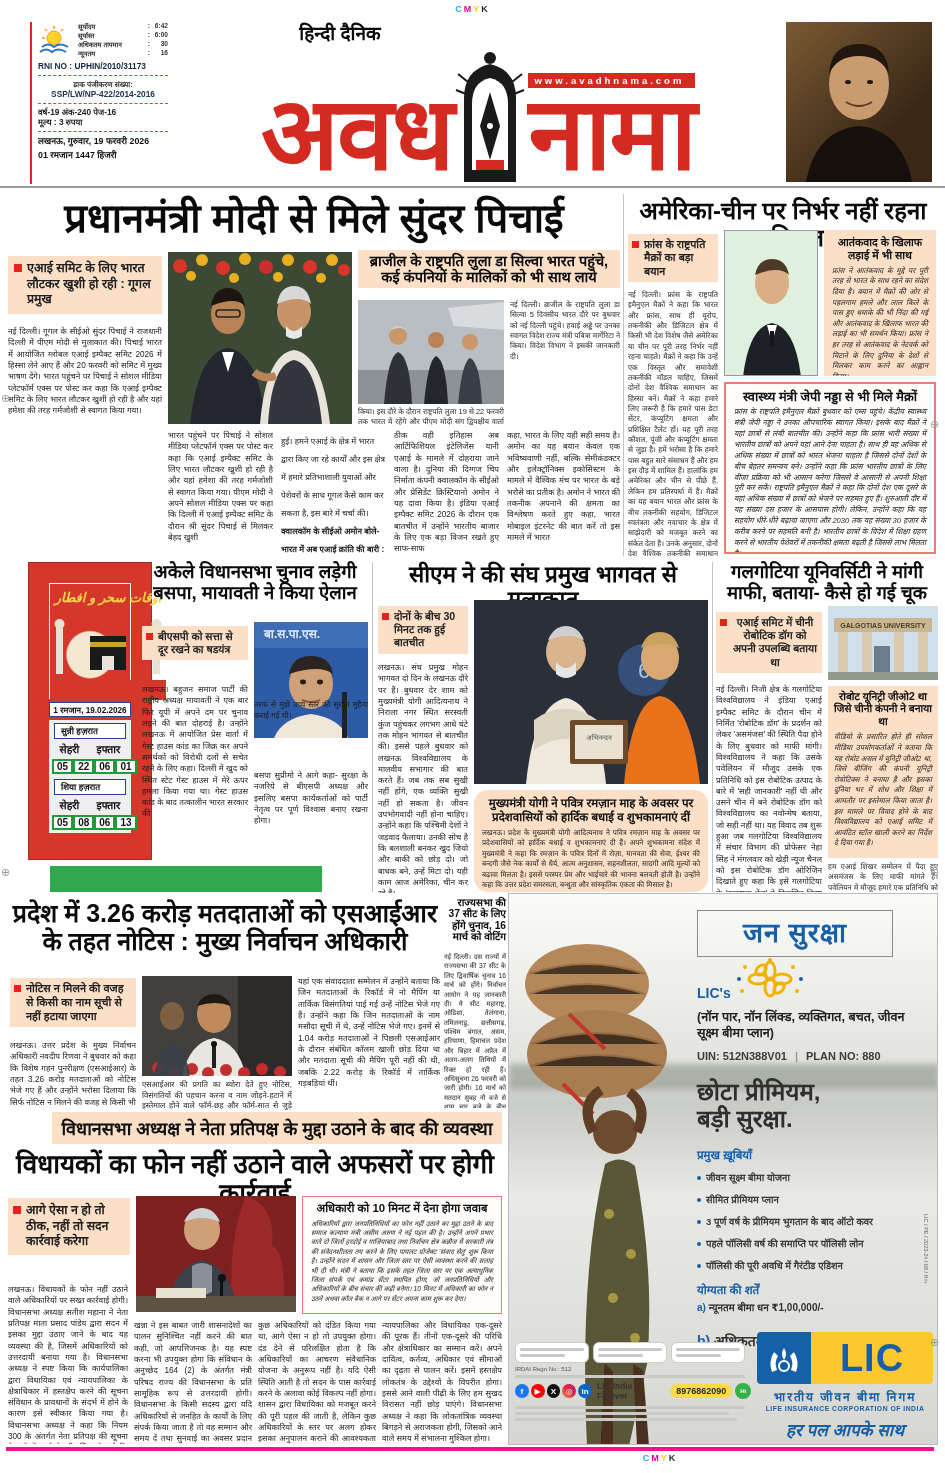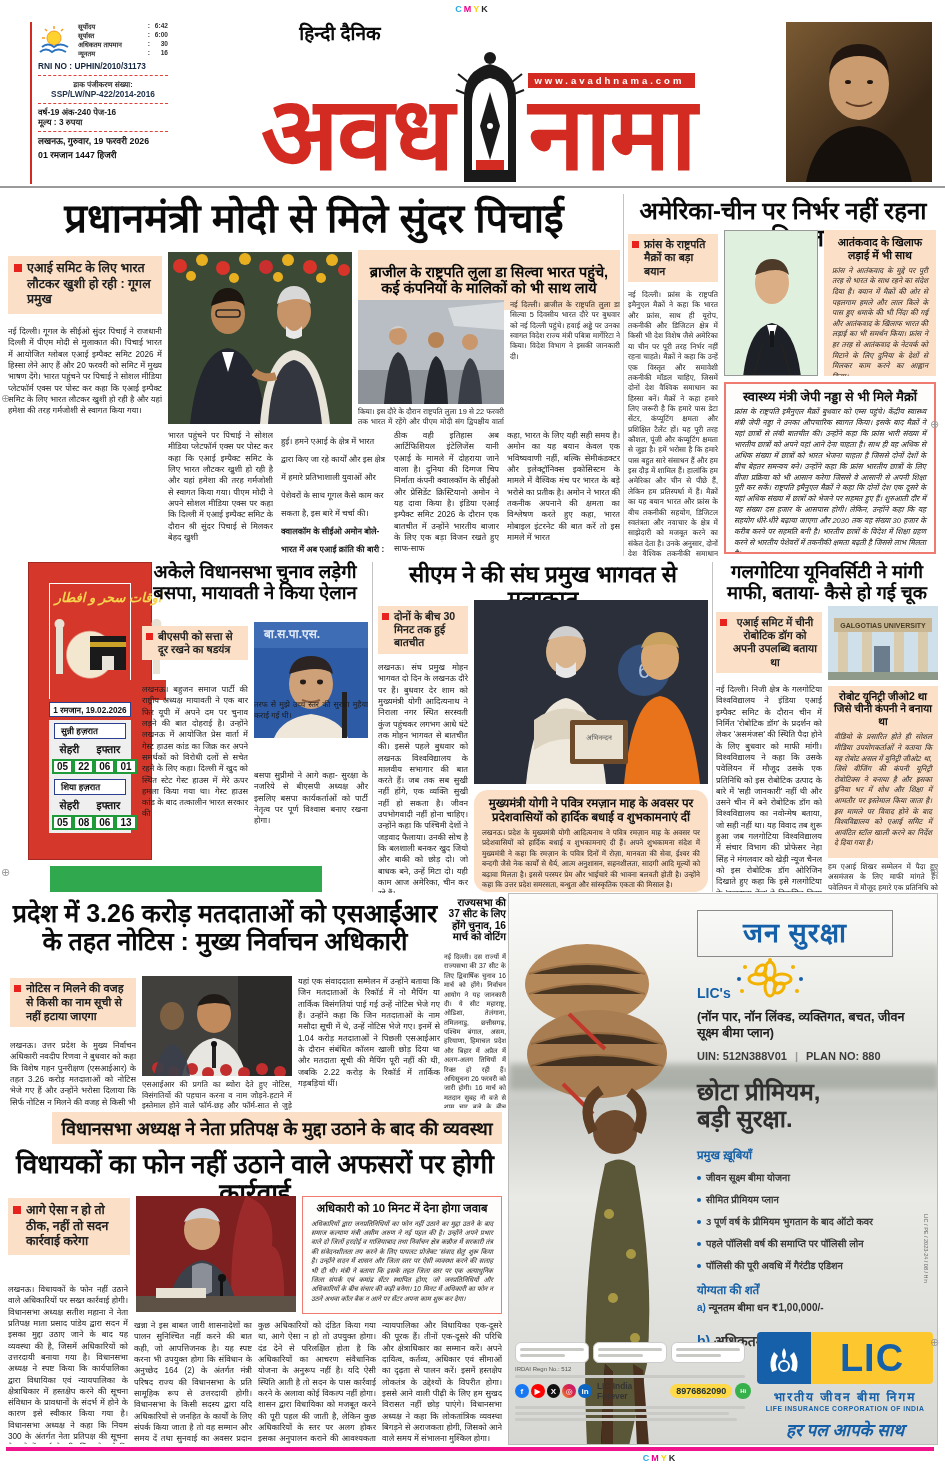--- a/index.html
+++ b/index.html
@@ -166,21 +166,21 @@
       <path d="M54 100 L60 120 L66 100 Z" fill="#fff"></path>
       <ellipse cx="126" cy="60" rx="17" ry="20" fill="#c69468"></ellipse>
       <path d="M109 52 Q112 34 126 34 Q140 34 143 52 Q132 42 109 52Z" fill="#d8d8d8"></path>
       <path d="M118 74 Q126 84 134 74 L134 84 Q126 90 118 84 Z" fill="#e8e8e8"></path>
       <path d="M92 172 Q98 102 126 98 Q154 102 162 172 Z" fill="#e8e4da"></path>
       <path d="M100 172 Q104 112 126 108 Q148 112 154 172 Z" fill="#33363f"></path>
       <path d="M86 120 Q96 128 108 124" stroke="#b98455" stroke-width="8" fill="none"></path>
     </svg>
   </div>
 
-  <div class="abs hl" style="left:358px;top:250px;width:262px;font-size:14.5px;background:#fbdfc6;padding:14px 4px;">ब्राजील के राष्ट्रपति लुला डा सिल्वा भारत पहुंचे, कई कंपनियों के मालिकों को भी साथ लाये</div>
+  <div class="abs hl" style="left:358px;top:250px;width:262px;font-size:14.5px;background:#fbdfc6;padding:3px 4px;">ब्राजील के राष्ट्रपति लुला डा सिल्वा भारत पहुंचे, कई कंपनियों के मालिकों को भी साथ लाये</div>
   <div class="abs photo" style="left:358px;top:300px;width:146px;height:104px;">
     <svg width="146" height="104" viewBox="0 0 146 104">
       <rect width="146" height="104" fill="#b9bec4"></rect>
       <rect y="70" width="146" height="34" fill="#8d9298"></rect>
       <path d="M90 8 L146 2 L146 30 L96 26 Z" fill="#d8dcdf"></path>
       <circle cx="40" cy="36" r="9" fill="#c9976b"></circle>
         <path d="M32 30 Q40 22 48 30 Q44 26 32 30Z" fill="#cfcfcf"></path>
       <path d="M26 104 Q30 56 40 52 Q52 56 54 104Z" fill="#2e3138"></path>
       <circle cx="78" cy="40" r="8" fill="#b98455"></circle>
       <path d="M66 104 Q70 60 78 56 Q88 60 90 104Z" fill="#23262c"></path>

